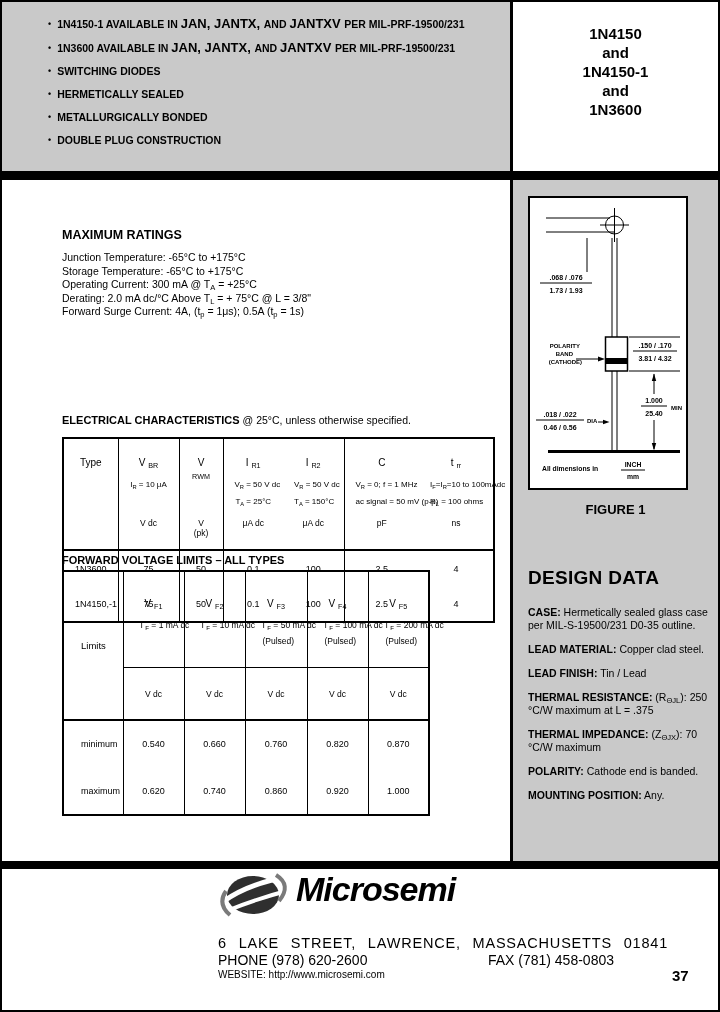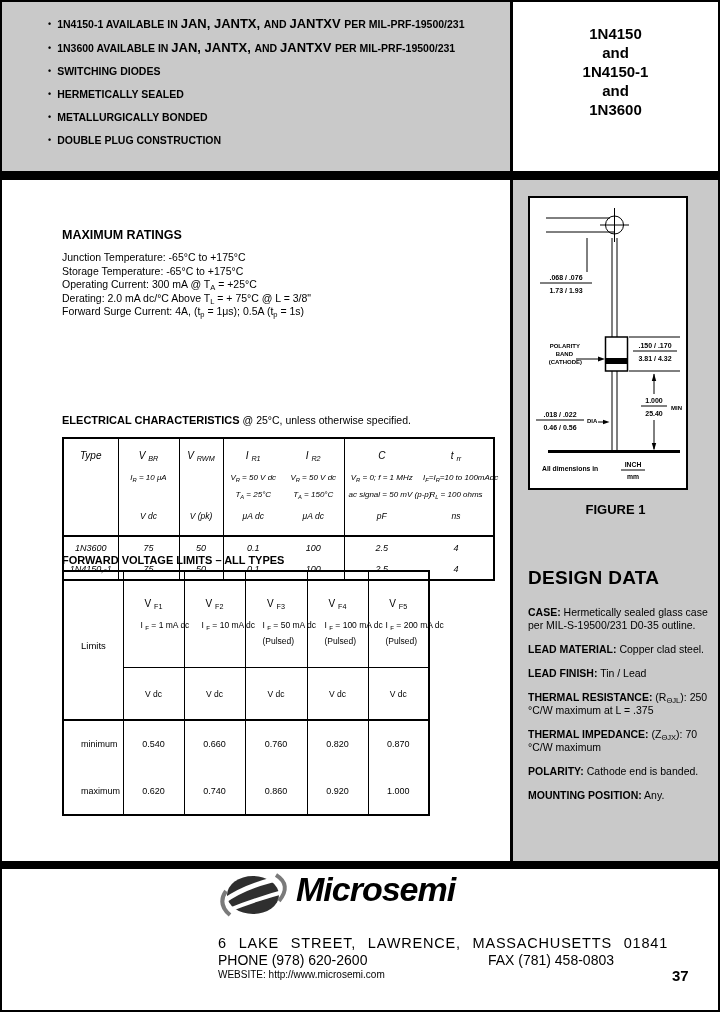--- a/index.html
+++ b/index.html
@@ -34,21 +34,21 @@
   #ratings{left:62px;top:228px;width:430px;}
   #ratings .sec-heading{font-size:12.5px;font-weight:bold;margin:0 0 9px 0;}
   .rating-line{font-size:10.5px;line-height:13.5px;}
 
   
   #elec-heading{left:62px;top:414px;font-size:10.5px;}
   #elec-heading .b{font-size:11px;}
 
   table{border-collapse:collapse;}
   .t1{width:431px;border:2px solid #000;table-layout:fixed;}
-  .t1 td{padding:4px;text-align:center;vertical-align:top;font-style:italic;}
+  .t1 td{padding:11px;text-align:center;vertical-align:top;}
   .t1 .sep{border-right:1.5px solid #000;}
   .t1 .tt{height:23px;padding-top:7px;font-size:10px;}
   .t1 .cc{height:17px;font-size:8px;white-space:nowrap;overflow:visible;}
   .t1 .uu{height:20px;padding-top:4px;font-size:8.5px;}
   .t1 tr.dr td{font-size:9px;height:13px;vertical-align:middle;}
   .t1 tr.dr1 td{border-top:2.5px solid #000;}
   .t1 td.tcell{text-align:center;}
   #elec-table{left:62px;top:437px;}
 
   

